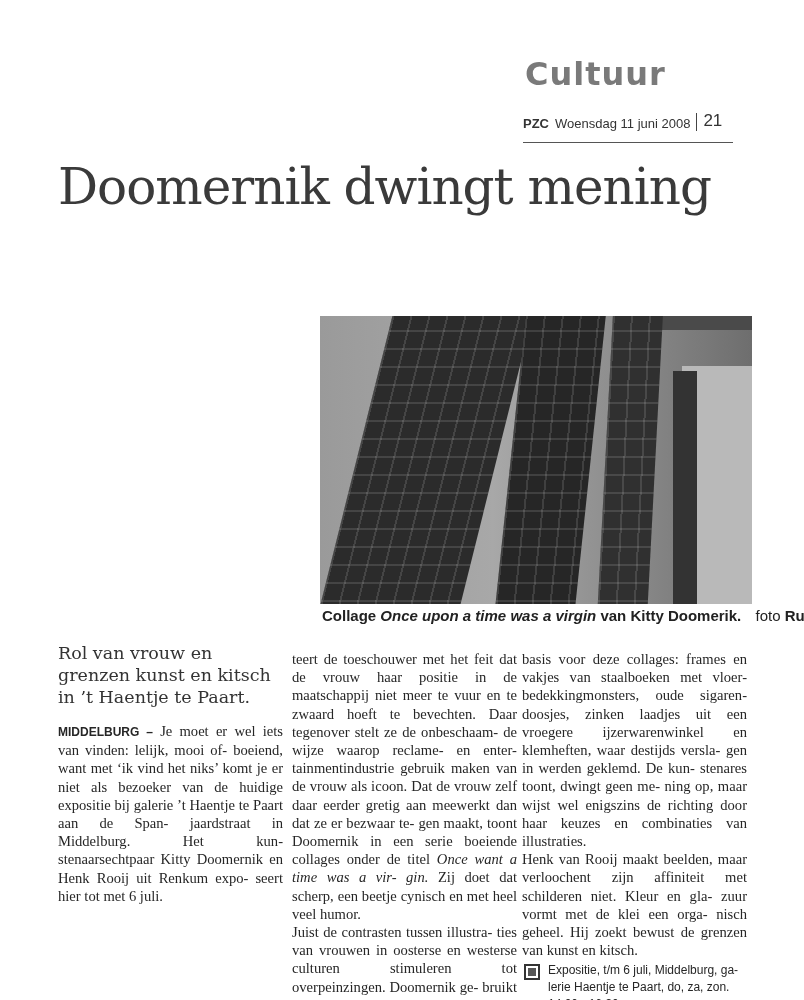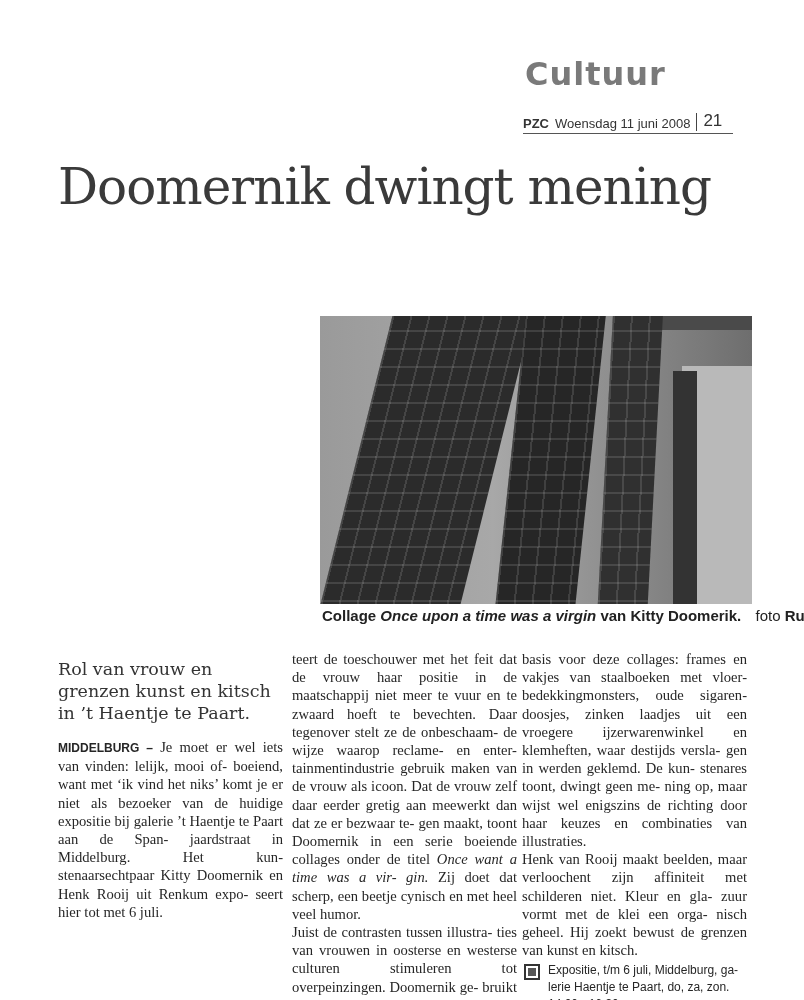--- a/index.html
+++ b/index.html
@@ -13,21 +13,21 @@
   
   .section-title {
     left: 525px; top: 50px; width: 210px;
     font-family: "DejaVu Sans", sans-serif; font-weight: bold;
     font-size: 32px; letter-spacing: 1px; color: #7a7a7a; line-height: 48px;
   }
   .dateline {
     left: 523px; top: 111px; width: 210px; height: 20px;
     border-bottom: 1.5px solid #555;
     font-family: "Liberation Sans", sans-serif; font-size: 13px; color: #333;
-    display: flex; align-items: flex-end; padding-bottom: 2px;
+    display: flex; align-items: flex-end; padding-bottom: 11px;
   }
   .dateline .paper { font-weight: bold; margin-right: 6px; }
   .dateline .sep { display: inline-block; width: 1px; height: 18px; background: #444; margin: 0 6px 0 6px; }
   .dateline .page { font-size: 17px; }
 
   
   .headline {
     left: 58px; top: 152px; width: 700px;
     font-family: "DejaVu Serif", serif; font-size: 50px; line-height: 70px;
     color: #3a3a3a; letter-spacing: -1px;
@@ -68,21 +68,21 @@
     font-family: "Liberation Serif", serif; font-size: 14.6px; line-height: 18.2px;
     color: #262626; text-align: justify;
   }
   .col p { margin: 0; }
   .c1 { left: 58px; }
   .c2 { left: 292px; top: 650px; }
   .c3 { left: 522px; top: 650px; }
 
   .subhead {
     font-family: "DejaVu Serif", serif; font-size: 17.5px; line-height: 22px;
-    color: #333; text-align: left; margin: 18px 0 14px 0;
+    color: #333; text-align: left; margin: 2px 0 14px 0;
   }
   .byline { font-family: "Liberation Sans", sans-serif; font-size: 12px; line-height: 16px; text-align: left; }
   .byline b { font-weight: bold; }
   .dateline-city { font-family: "Liberation Sans", sans-serif; font-weight: bold; font-size: 12px; }
 
   .info { display: flex; margin-top: 3px; }
   .info-icon {
     width: 12px; height: 12px; border: 2px solid #333; background: #fff; flex: 0 0 auto;
     margin: 2px 8px 0 2px; position: relative;
   }

